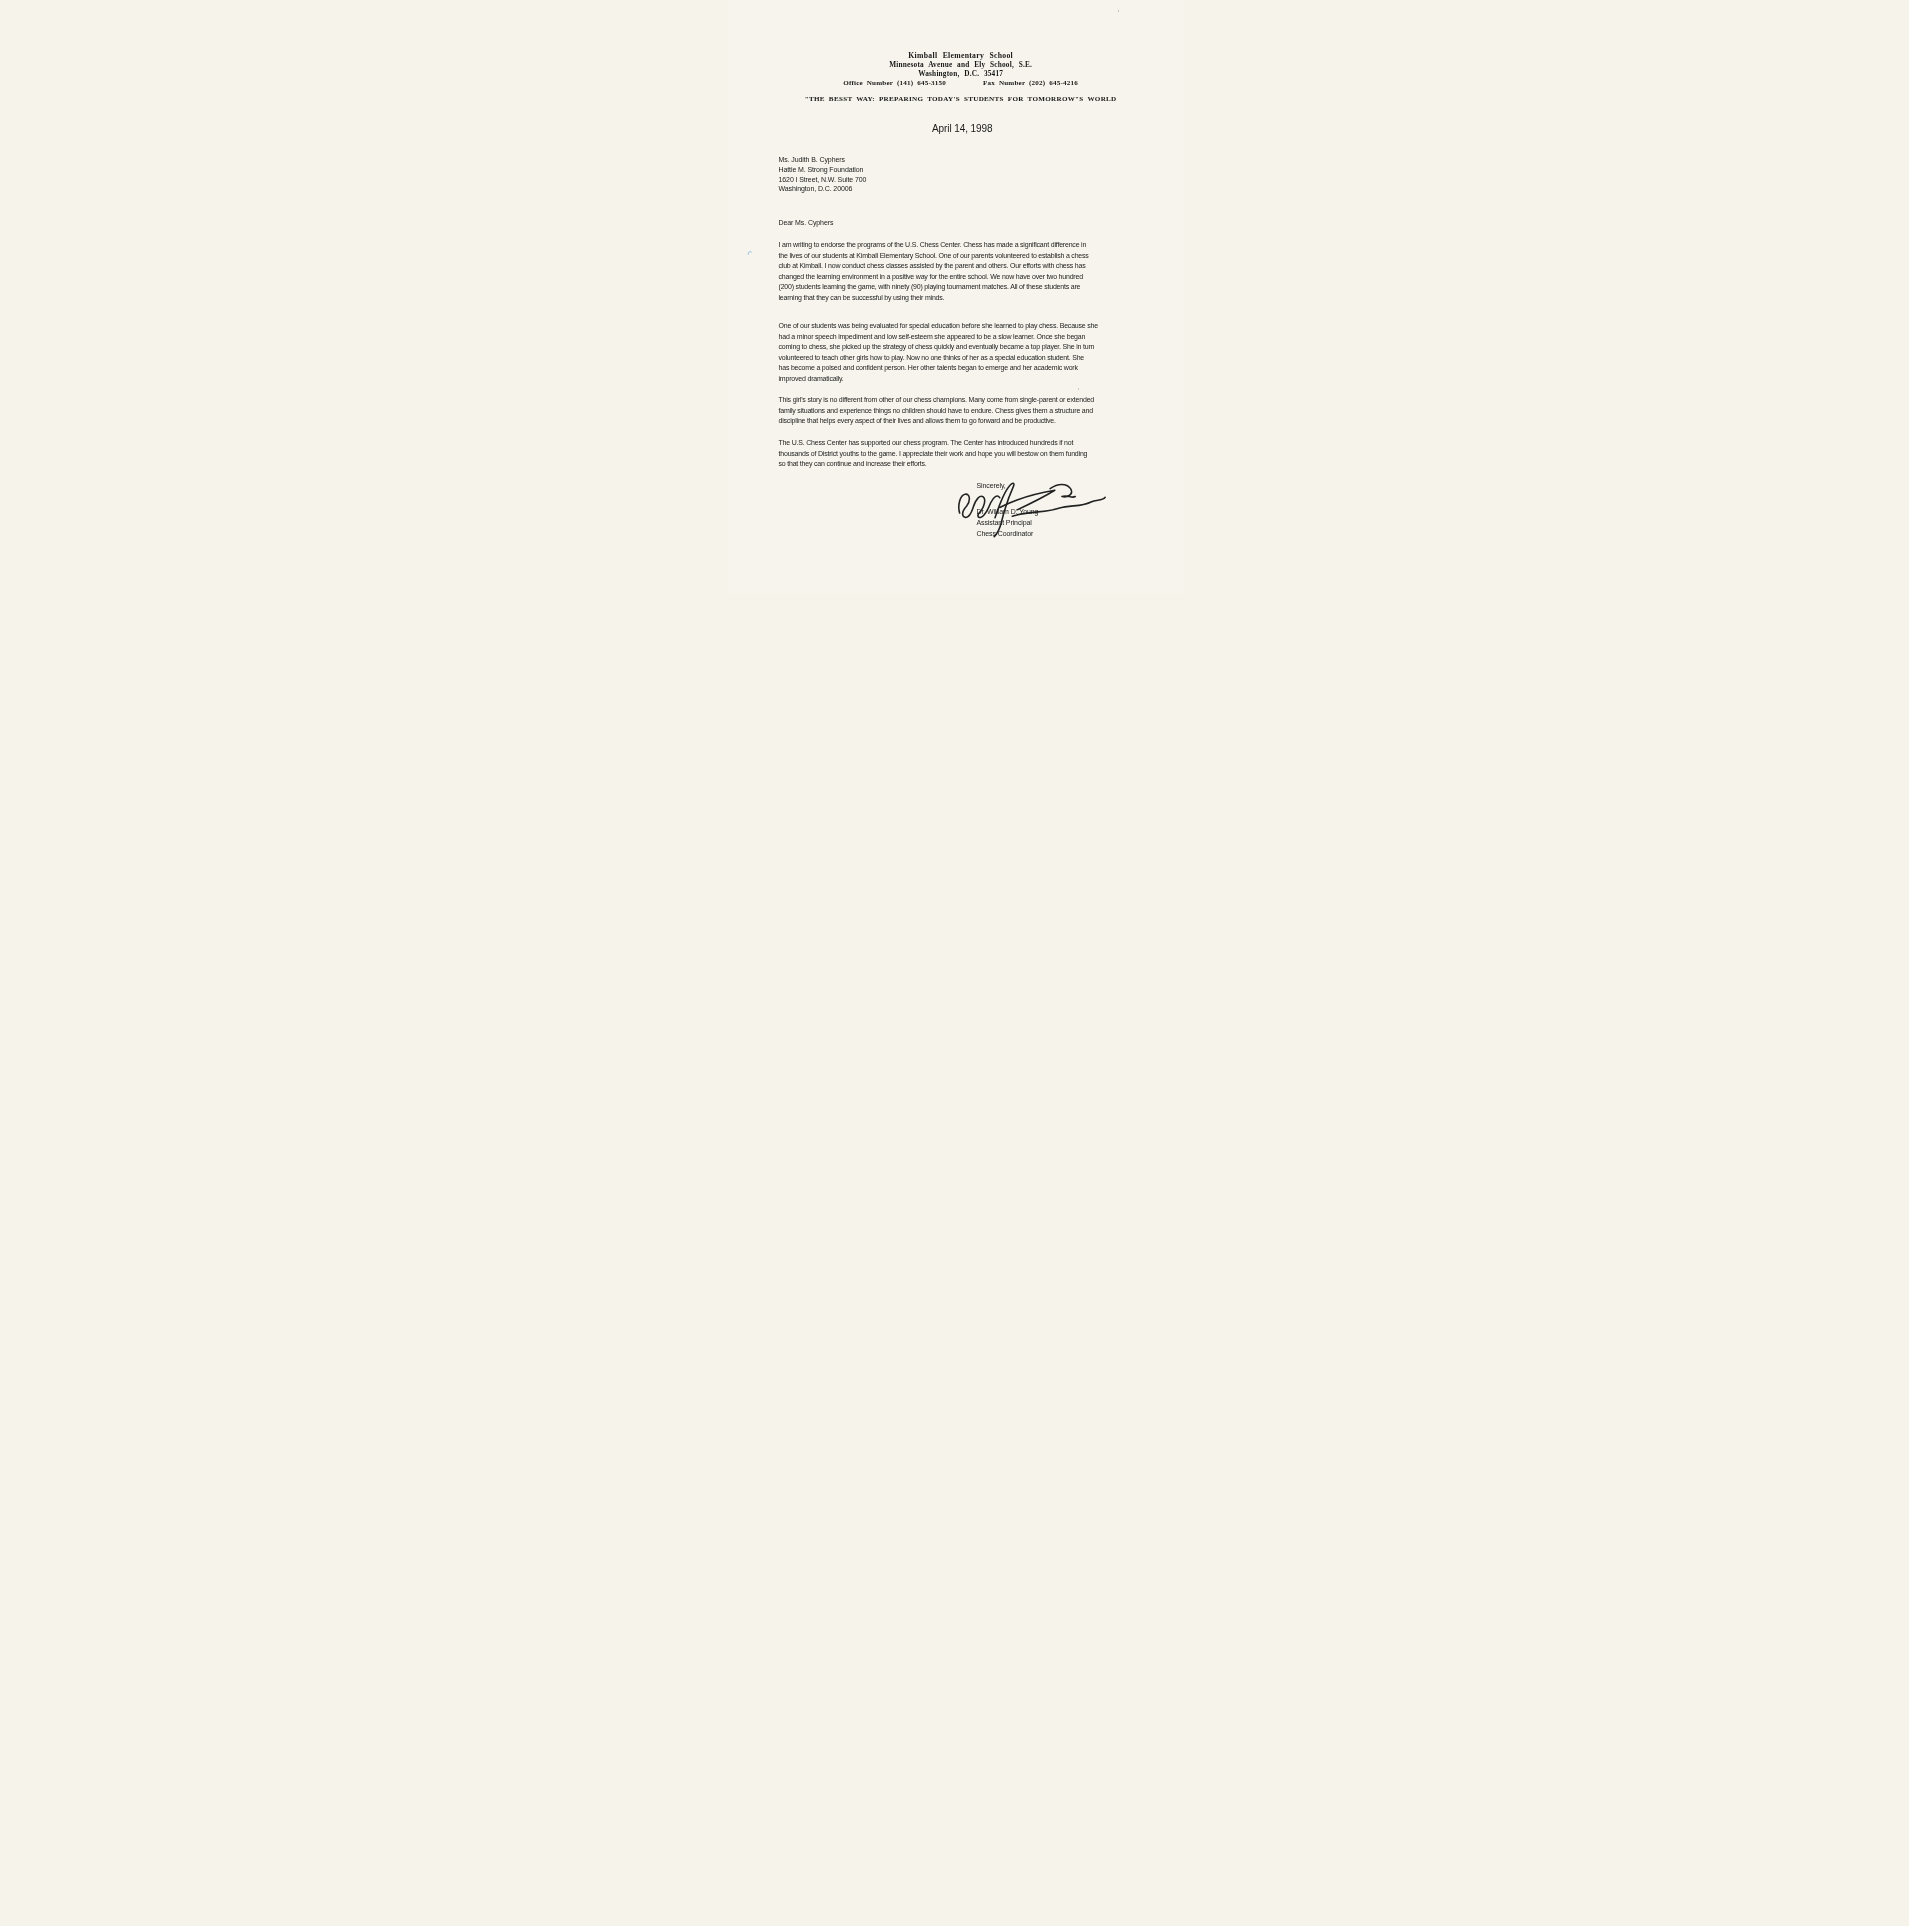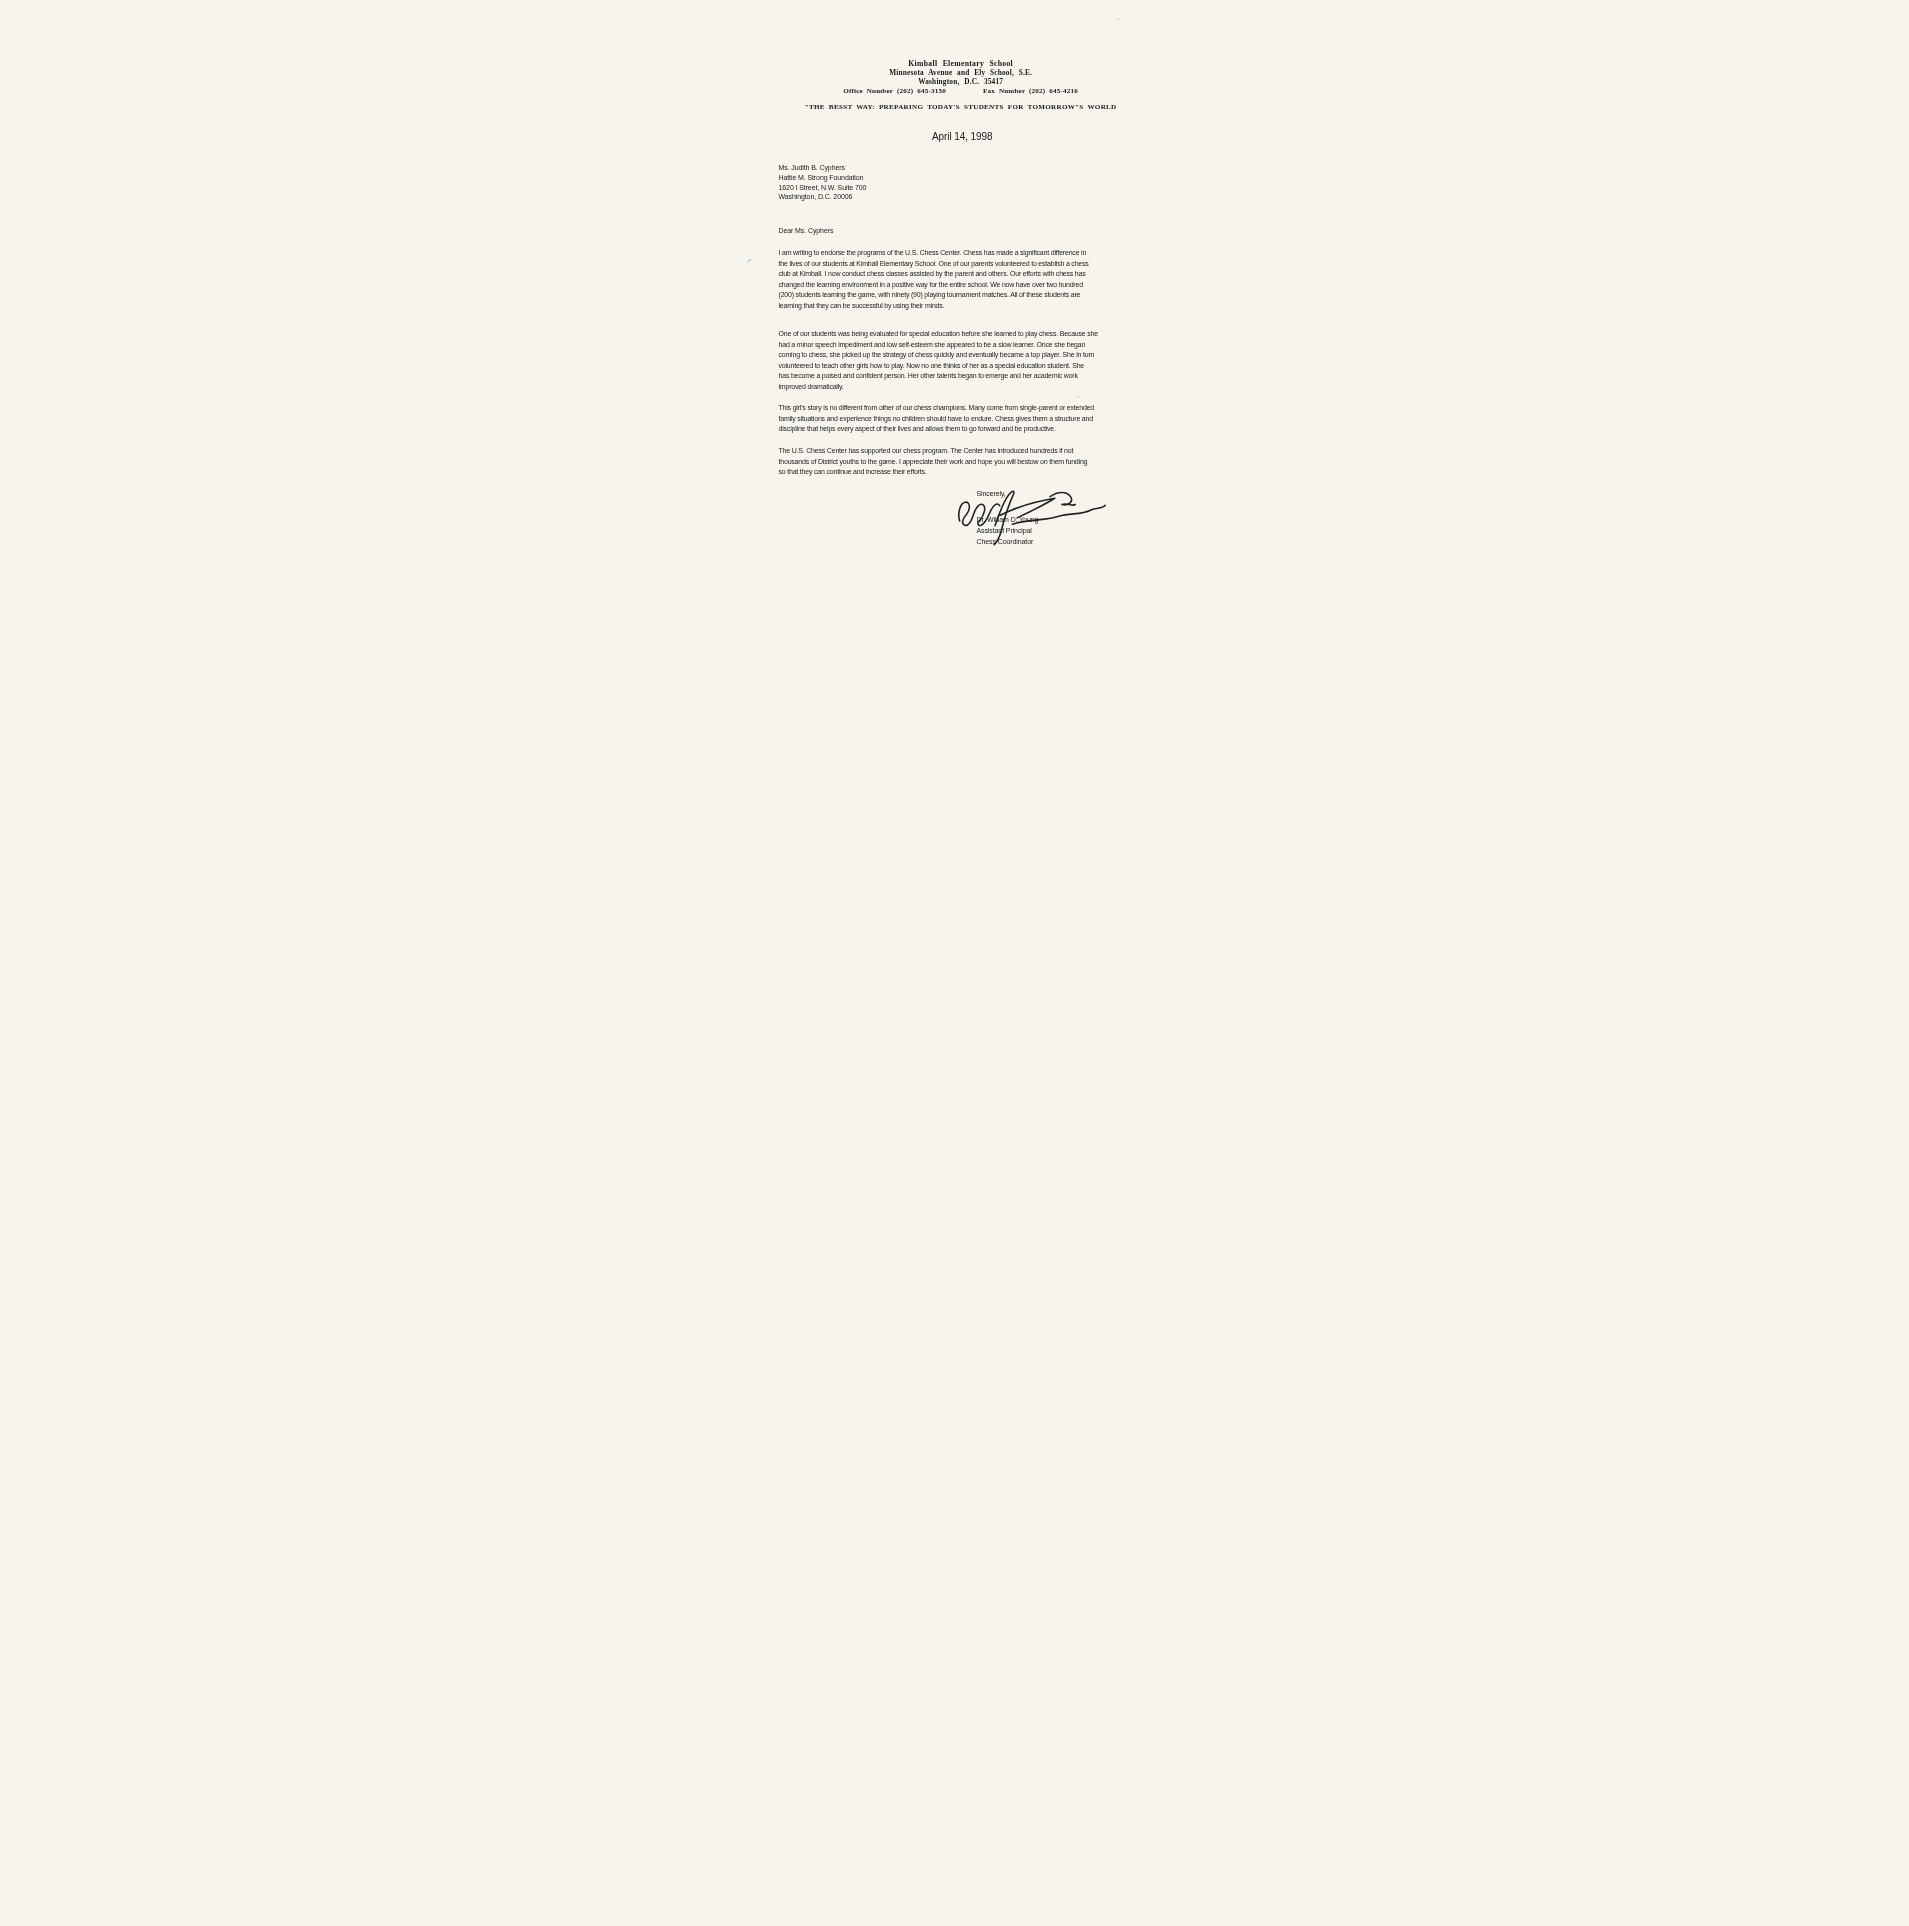--- a/index.html
+++ b/index.html
@@ -4,21 +4,21 @@
 <style>
   html, body {
     margin: 0;
     padding: 0;
     background: #f5f3ea;
   }
   .page {
     position: relative;
     width: 456px;
     height: 594px;
-    margin: 8px auto;
+    margin: 0 auto;
     background: #f6f4ec;
     overflow: hidden;
     color: #1b1b1b;
     font-family: "Liberation Sans", sans-serif;
   }
   
   .letterhead {
     position: absolute;
     top: 52px;
     left: 12.3px;
@@ -149,21 +149,21 @@
 </head>
 <body>
 
 <div class="page">
 
   <header class="letterhead">
     <div class="lh-school">Kimball Elementary School</div>
     <div class="lh-line">Minnesota Avenue and Ely School, S.E.</div>
     <div class="lh-line">Washington, D.C. 35417</div>
     <div class="lh-contact">
-      <span>Office Number (202) 645-3150</span>
+      <span>Office Number (141) 645-3150</span>
       <span>Fax Number (202) 645-4216</span>
     </div>
     <div class="motto">"THE BESST WAY: PREPARING TODAY'S STUDENTS FOR TOMORROW"S WORLD</div>
   </header>
 
   <div class="date">April 14, 1998</div>
 
   <div class="recipient">
     <div>Ms. Judith B. Cyphers</div>
     <div>Hattie M. Strong Foundation</div>

